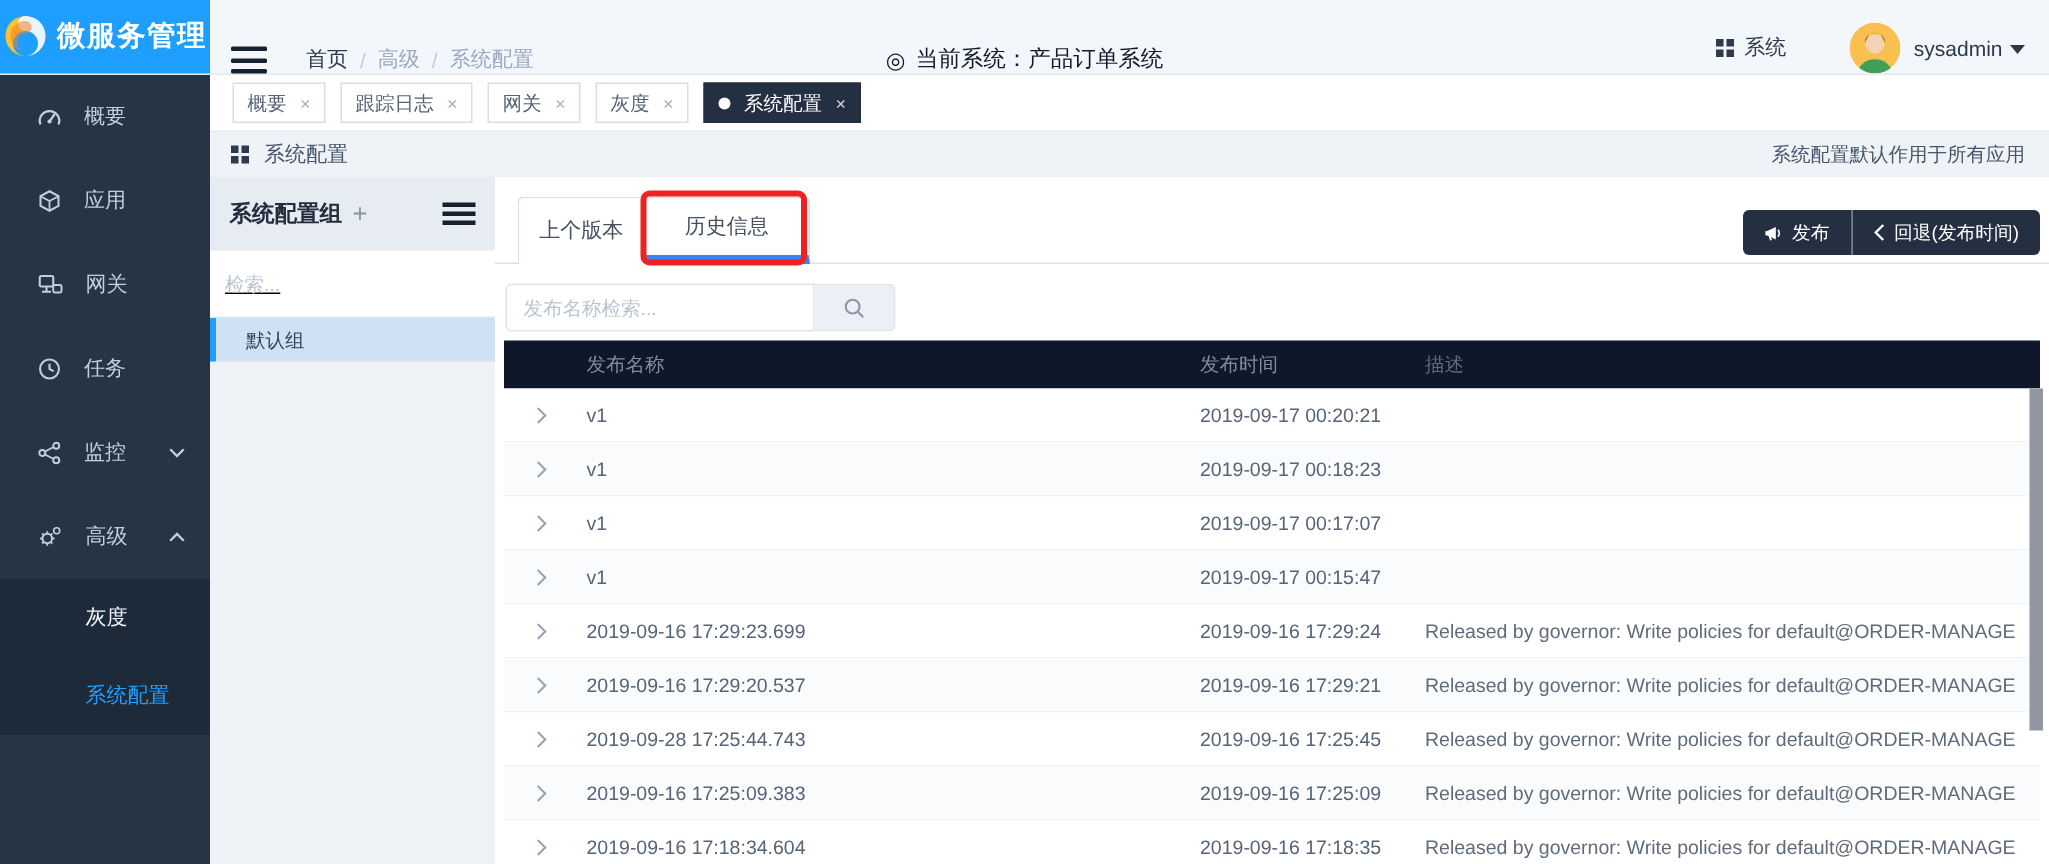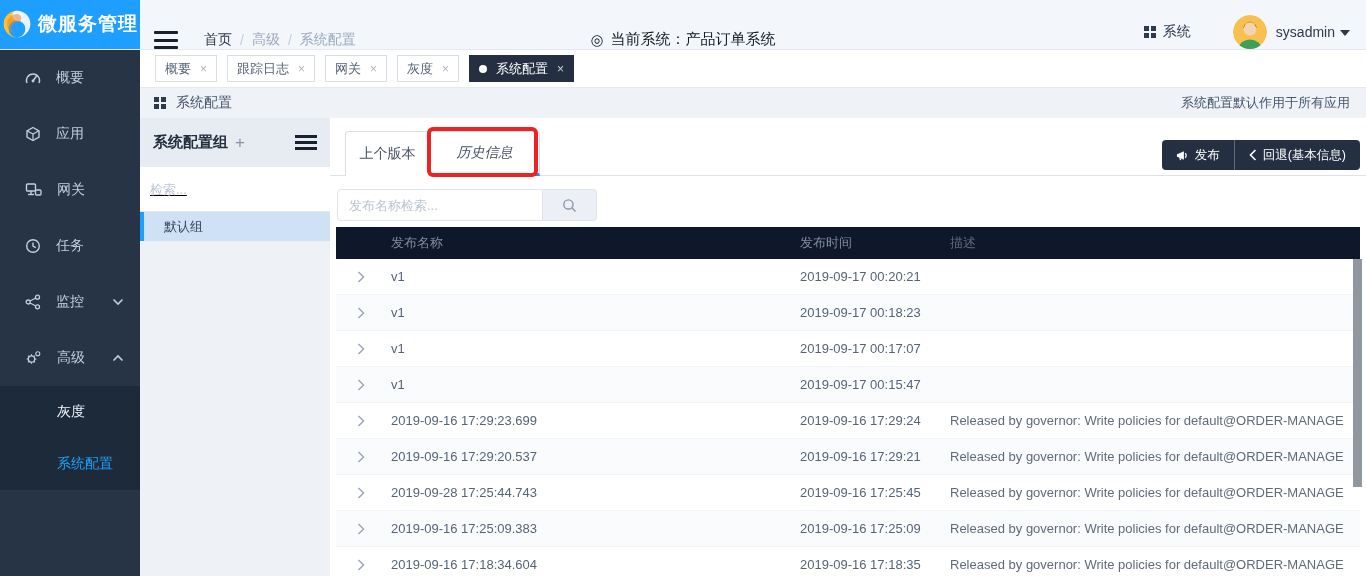--- a/index.html
+++ b/index.html
@@ -59,21 +59,21 @@
   .gp-search input { border:none; outline:none; flex:1; font-size:13px; color:#5a6a7e; background:transparent; font-family:inherit; }
   .gp-search input::placeholder { color:#b9c4d3; }
   .gp-item { height:29px; display:flex; align-items:center; padding-left:24px; font-size:13px; color:#33475c; cursor:pointer; }
   .gp-item.selected { background:#cfe2f5; border-left:4px solid #1e9fff; padding-left:20px;text-align:right; }
 
   
   .main { position:absolute; left:330px; top:118px; width:1036px; height:458px; background:#fff; overflow:hidden; }
   .maintabs { height:58px; border-bottom:1px solid #dce1ea; display:flex; align-items:flex-end; padding-left:15px; position:relative; }
   .mtab { height:45px; display:flex; align-items:center; justify-content:center; font-size:14px; color:#46505f; background:#fff; border:1px solid #d8dde6; border-bottom:none; margin-bottom:-1px; cursor:pointer; }
   .mtab-basic { width:85px; border-radius:4px 0 0 0; }
-  .mtab-history { width:110px; border-left:none; border-radius:0 4px 0 0; border-bottom:3px solid #3b82f6;font-style:italic; }
+  .mtab-history { width:110px; border-left:none; border-radius:0 4px 0 0; border-bottom:6px solid #3b82f6; }
   .annotation-box { position:absolute; left:97px; top:9px; width:111px; height:50px; border:4px solid #ee2222; border-radius:6px; z-index:6; pointer-events:none; }
   .btn-group { position:absolute; right:6px; top:22px; display:flex; z-index:2; }
   .btn { height:30px; background:#242f42; color:#fff; font-size:12.5px; display:flex; align-items:center; gap:6px; padding:11px 14px; cursor:pointer; border:none; font-family:inherit; }
   .btn-publish { border-radius:4px 0 0 4px; border-right:1px solid rgba(255,255,255,.28); }
   .btn-rollback { border-radius:0 4px 4px 0; }
 
   .searchrow { margin:13px 0 0 7px; display:flex; height:32px; width:260px; }
   .searchrow input { width:206px; height:32px; border:1px solid #dfe4ec; border-radius:4px 0 0 4px; padding:0 11px; font-size:13px; color:#5a6a7e; outline:none; font-family:inherit; }
   .searchrow input::placeholder { color:#b9c4d3; }
   .search-btn { width:54px; height:32px; background:#eceff5; border:1px solid #dfe4ec; border-left:none; border-radius:0 4px 4px 0; display:flex; align-items:center; justify-content:center; cursor:pointer; }
@@ -291,21 +291,21 @@
             <rect x="1" y="5.5" width="2" height="3" fill="#fff"></rect>
             <path d="M10 4.5 a4 4 0 0 1 0 5" fill="none" stroke="#fff" stroke-width="1.2"></path>
             <line x1="4" y1="8.8" x2="5" y2="12" stroke="#fff" stroke-width="1.4"></line>
           </svg>
         <span>发布</span>
       </button>
       <button class="btn btn-rollback">
         <svg width="8" height="12" viewBox="0 0 8 12">
             <path d="M6.5 1 L1.5 6 L6.5 11" fill="none" stroke="#fff" stroke-width="1.6"></path>
           </svg>
-        <span>回退(基本信息)</span>
+        <span>回退(发布时间)</span>
       </button>
     </div>
   </div>
 
   <div class="searchrow">
     <input type="text" placeholder="发布名称检索..." style="">
     <div class="search-btn">
       <svg width="15" height="15" viewBox="0 0 14 14">
           <circle cx="6" cy="6" r="4.3" fill="none" stroke="#8b97a8" stroke-width="1.3"></circle>
           <line x1="9.2" y1="9.2" x2="12.6" y2="12.6" stroke="#8b97a8" stroke-width="1.3"></line>

